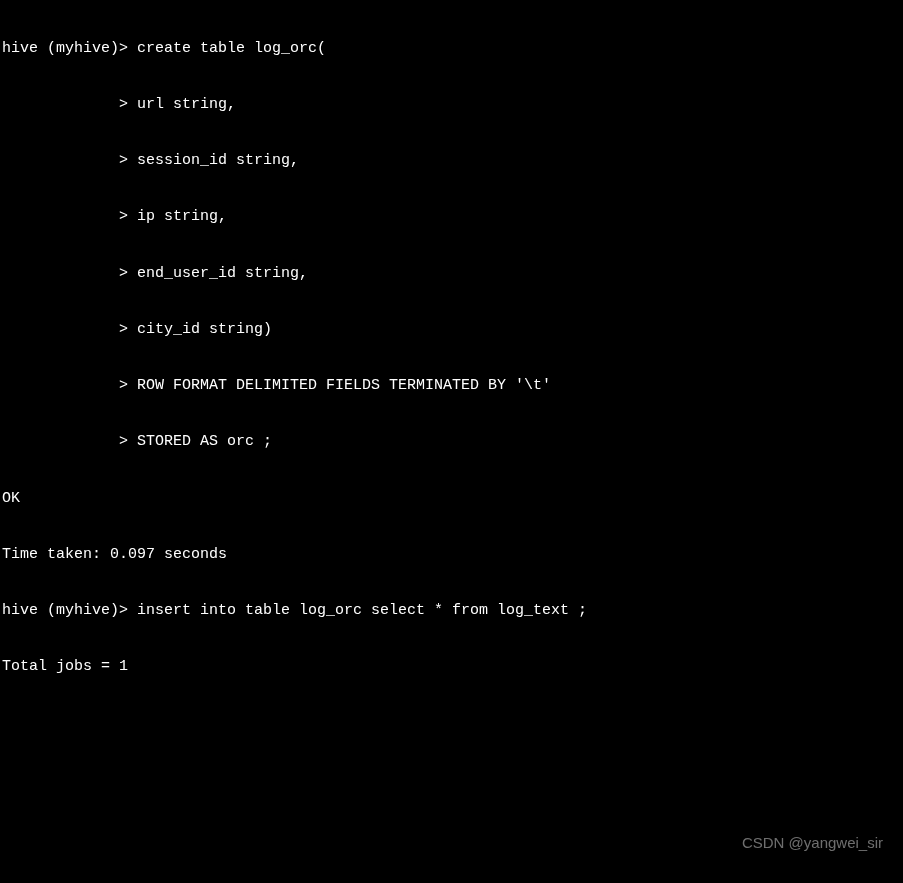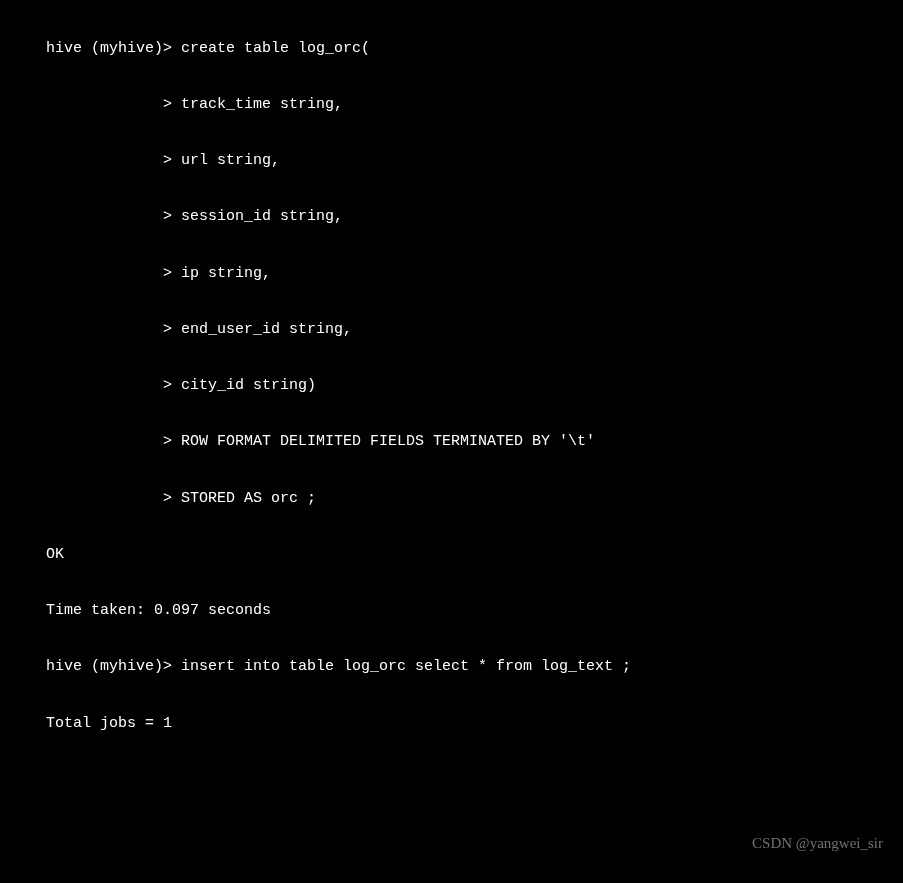--- a/index.html
+++ b/index.html
@@ -13,38 +13,36 @@
     width: 903px;
     height: 883px;
     overflow: hidden;
   }
   .terminal {
     padding: 2px 2px;
     white-space: pre;
   }
   .line {
     white-space: pre;
-    margin-left: 44px;
   }
   .watermark {
     position: absolute;
     right: 20px;
     bottom: 30px;
     color: rgba(200,200,200,0.55);
-    font-family: Liberation Serif, serif;
+    font-family: Liberation Sans, sans-serif;
     font-size: 15px;
     text-align: right;
   }
 </style>
 </head>
 <body>
 
 <div class="terminal">
   <div class="line">hive (myhive)&gt; create table log_orc(</div>
-  <div class="line">             &gt; track_time string,</div>
   <div class="line">             &gt; url string,</div>
   <div class="line">             &gt; session_id string,</div>
   <div class="line">             &gt; ip string,</div>
   <div class="line">             &gt; end_user_id string,</div>
   <div class="line">             &gt; city_id string)</div>
   <div class="line">             &gt; ROW FORMAT DELIMITED FIELDS TERMINATED BY '\t'</div>
   <div class="line">             &gt; STORED AS orc ;</div>
   <div class="line">OK</div>
   <div class="line">Time taken: 0.097 seconds</div>
   <div class="line">hive (myhive)&gt; insert into table log_orc select * from log_text ;</div>

